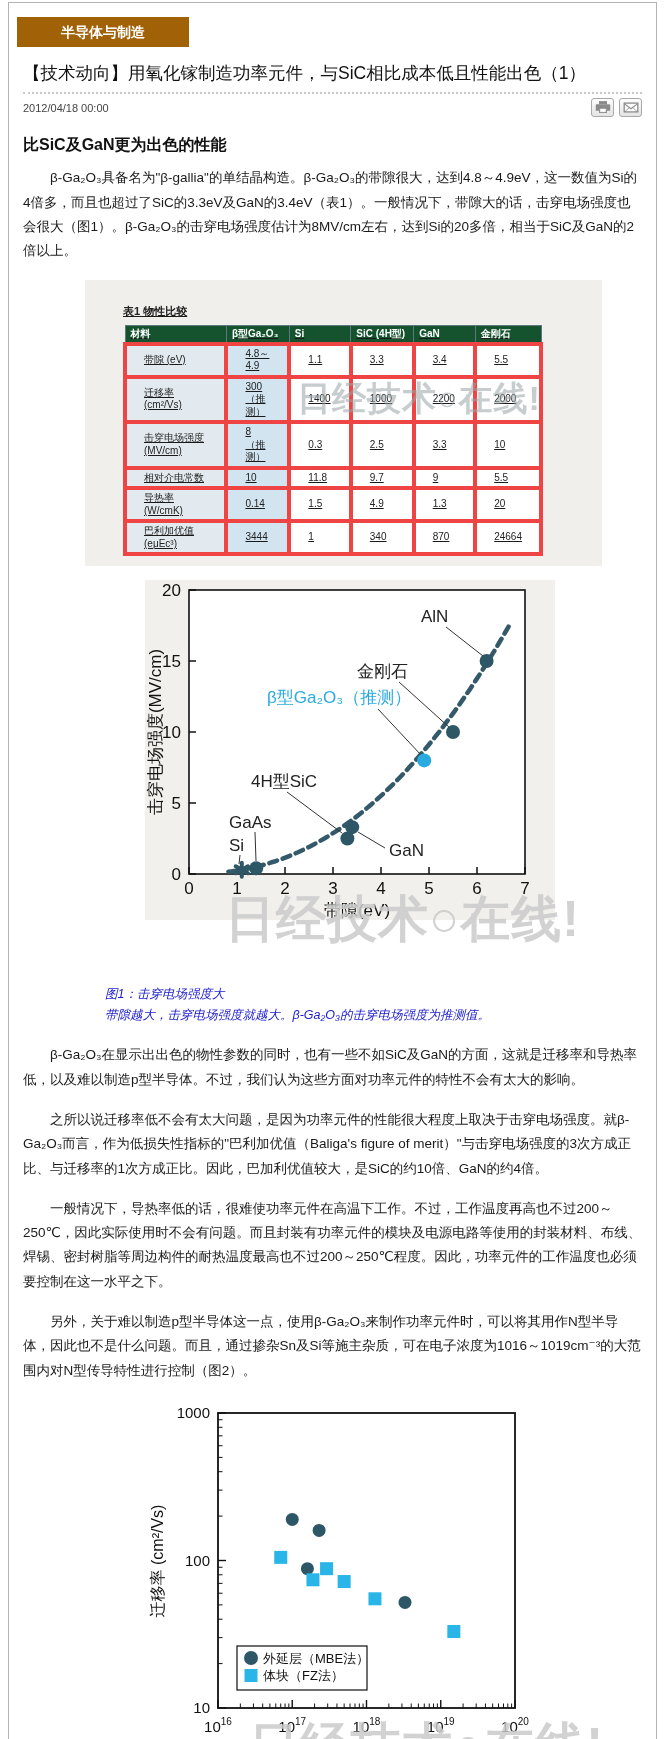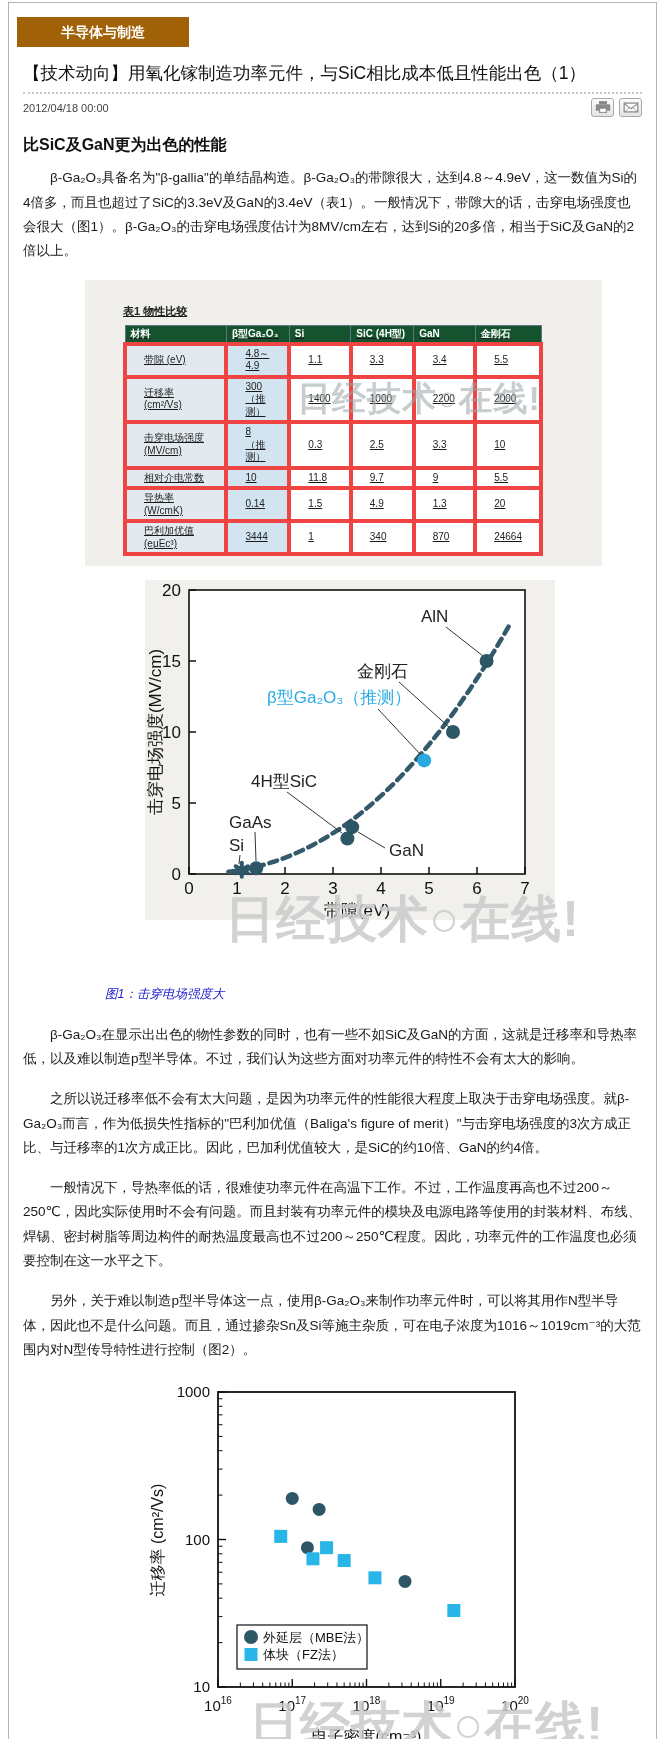--- a/index.html
+++ b/index.html
@@ -211,20 +211,21 @@
         <circle cx="279.20000000000005" cy="180.39999999999998" r="7" fill="#29abe2"></circle>
         <text x="122" y="123" font-size="17" fill="#29abe2">β型Ga₂O₃（推测）</text>
         <text x="16" y="152" text-anchor="middle" font-size="17" fill="#111" transform="rotate(-90 16 152)">击穿电场强度(MV/cm)</text>
         <text x="212" y="336" text-anchor="middle" font-size="17" fill="#111">带隙(eV)</text>
       </svg>
     <div class="wm wm-fig1">日经技术○在线!</div>
   </div>
 
   <div class="caption cap1">
     <span class="cap-title">图1：击穿电场强度大</span>
+    <span>带隙越大，击穿电场强度就越大。β-Ga₂O₃的击穿电场强度为推测值。</span>
   </div>
 
   <div class="body-text" id="paras-mid">
       <p>β-Ga₂O₃在显示出出色的物性参数的同时，也有一些不如SiC及GaN的方面，这就是迁移率和导热率低，以及难以制造p型半导体。不过，我们认为这些方面对功率元件的特性不会有太大的影响。</p>
       <p>之所以说迁移率低不会有太大问题，是因为功率元件的性能很大程度上取决于击穿电场强度。就β-Ga₂O₃而言，作为低损失性指标的"巴利加优值（Baliga's figure of merit）"与击穿电场强度的3次方成正比、与迁移率的1次方成正比。因此，巴加利优值较大，是SiC的约10倍、GaN的约4倍。</p>
       <p>一般情况下，导热率低的话，很难使功率元件在高温下工作。不过，工作温度再高也不过200～250℃，因此实际使用时不会有问题。而且封装有功率元件的模块及电源电路等使用的封装材料、布线、焊锡、密封树脂等周边构件的耐热温度最高也不过200～250℃程度。因此，功率元件的工作温度也必须要控制在这一水平之下。</p>
       <p>另外，关于难以制造p型半导体这一点，使用β-Ga₂O₃来制作功率元件时，可以将其用作N型半导体，因此也不是什么问题。而且，通过掺杂Sn及Si等施主杂质，可在电子浓度为1016～1019cm⁻³的大范围内对N型传导特性进行控制（图2）。</p>
     </div>
 
   <div class="fig fig2">

